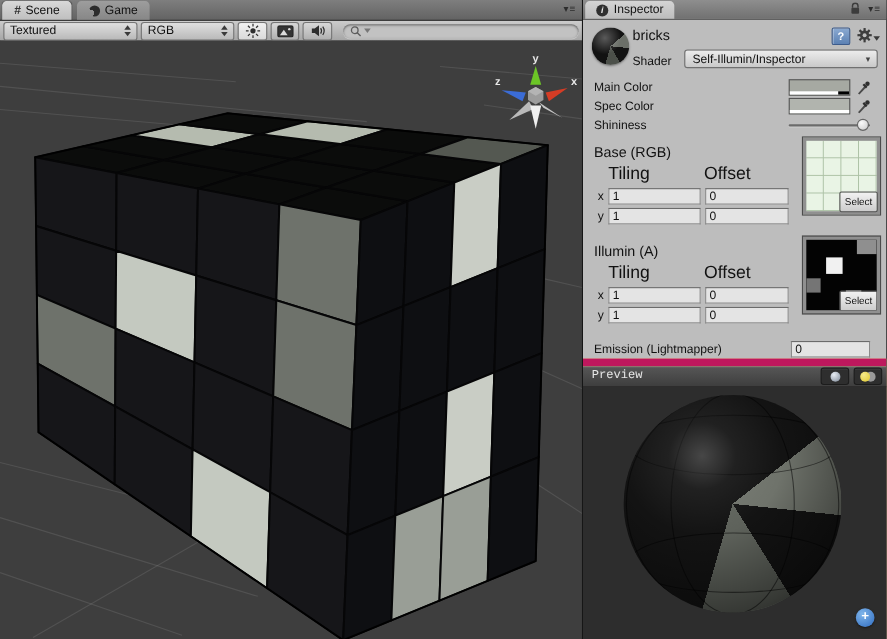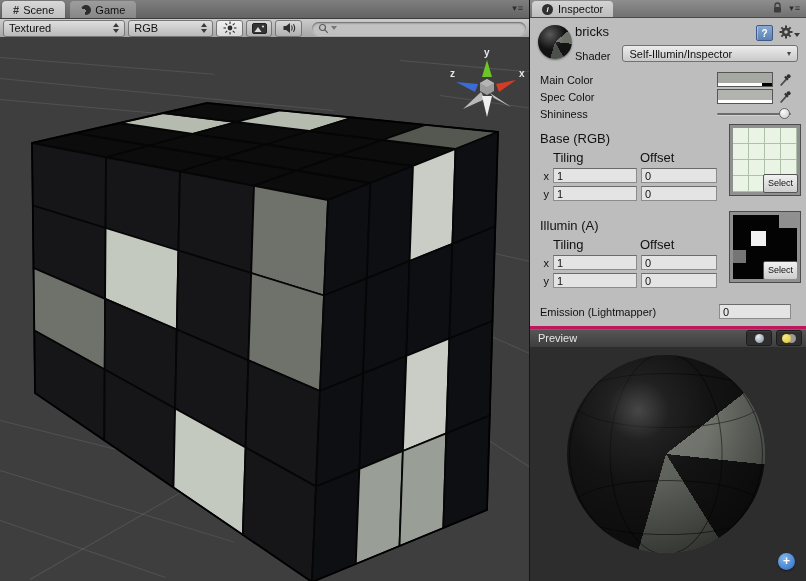--- a/index.html
+++ b/index.html
@@ -57,36 +57,36 @@
   .prop-label{flex:1;}
   .color-swatch{width:54px;height:13px;border:1px solid #555;position:relative;margin-right:5px;background:#a6a9a2;}
   .color-swatch .alpha{position:absolute;left:0;right:0;bottom:0;height:3px;background:#fff;}
   .color-swatch.main .alpha::after{content:"";position:absolute;right:0;top:0;bottom:0;width:10px;background:#000;}
   .slider{width:74px;position:relative;height:14px;margin-right:0;}
   .slider .track{position:absolute;left:0;right:0;top:6px;height:2px;background:#6b6b6b;border-radius:1px;box-shadow:0 1px 0 rgba(255,255,255,.3);}
   .slider .knob{position:absolute;right:1px;top:1px;width:11px;height:11px;border-radius:50%;background:radial-gradient(circle at 35% 30%,#fafafa,#c9c9c9);border:1px solid #666;box-sizing:border-box;}
   .section{position:relative;margin-top:9px;padding:0 6px 0 10px;}
   .section.illumin{margin-top:17px;}
   .sec-title{font-size:13px;color:#111;height:14px;}
-  .tile-head{display:flex;font-size:13px;color:#111;margin-top:5px;}
+  .tile-head{display:flex;font-size:16px;color:#111;margin-top:5px;}
   .tile-head .t1{margin-left:13px;width:87px;}
   .tile-row{display:flex;align-items:center;gap:4px;margin-top:3px;}
   .axis-lab{width:9px;font-size:11px;color:#111;text-align:right;}
   input.fld{height:13px;font-size:11px;padding:0 3px;background:#e4e4e4;border:1px solid #8b8b8b;border-top-color:#6b6b6b;color:#111;font-family:"Liberation Sans",sans-serif;box-sizing:content-box;}
   input.tiling{width:76px;}
   input.offset{width:68px;}
   .tex-thumb{position:absolute;right:6px;top:-6px;width:64px;height:64px;border:3px solid #909090;outline:1px solid #4c4c4c;box-sizing:content-box;}
   .tex-thumb.base{background-color:#e9f4e5;background-image:linear-gradient(to right,#adc2a6 1px,rgba(0,0,0,0) 1px),linear-gradient(to bottom,#adc2a6 1px,rgba(0,0,0,0) 1px);background-size:16px 16px;background-position:-1px -1px;}
   .tex-thumb.illumin{background:#030303;overflow:hidden;}
   .sq{position:absolute;}
   .select-btn{position:absolute;right:-1px;bottom:-1px;font-size:9px;line-height:11px;padding:3px 4px;background:linear-gradient(#f2f2f2,#cdcdcd);border:1px solid #555;border-radius:2px;color:#111;}
   .emission-row{margin-top:15px;}
   input.emission{width:64px;}
   
-  .preview{position:absolute;left:0;top:326px;right:0;bottom:0;background:#fdba74;border-top:3px solid #be185d;}
+  .preview{position:absolute;left:0;top:326px;right:0;bottom:0;background:#fdba74;border-top:7px solid #be185d;font-family:Liberation Mono, monospace;}
   .preview-bar{height:18px;background:linear-gradient(#575757,#3e3e3e);border-bottom:1px solid #242424;box-shadow:inset 0 1px 0 rgba(255,255,255,.12);display:flex;align-items:center;padding:0 4px 0 8px;color:#e6e6e6;font-size:11px;}
   .pv-spacer{flex:1;}
   .pv-btn{width:24px;height:14px;border-radius:3px;background:#2e2e2e;border:1px solid #1c1c1c;box-shadow:inset 0 1px 0 rgba(255,255,255,.09);display:flex;align-items:center;justify-content:center;margin-left:4px;}
   .pv-sphere-glyph{width:9px;height:9px;border-radius:50%;background:radial-gradient(circle at 35% 30%,#e8edf4,#7c8795);}
   .pv-toggle-glyph{position:relative;width:14px;height:9px;}
   .pv-toggle-glyph i{position:absolute;top:0;width:9px;height:9px;border-radius:50%;}
   .pv-toggle-glyph .back{right:0;background:#9a9a9a;}
   .pv-toggle-glyph .front{left:0;background:radial-gradient(circle at 35% 30%,#f4e98a,#dfc72f);}
   .preview-body{position:absolute;left:0;right:0;top:18px;bottom:0;background:#2d2d2d;}
   .preview-sphere{position:absolute;left:37px;top:8px;width:198px;height:198px;border-radius:50%;overflow:hidden;background:#131313;}

